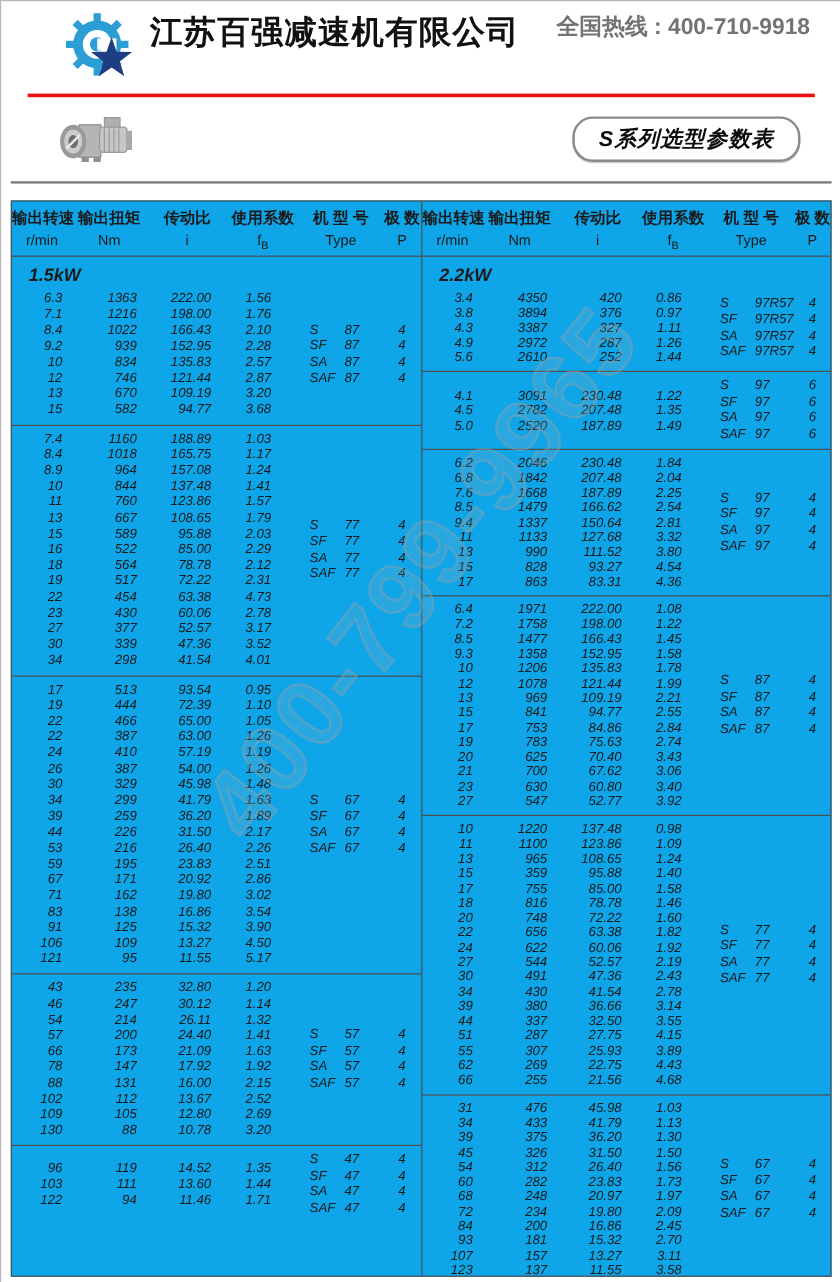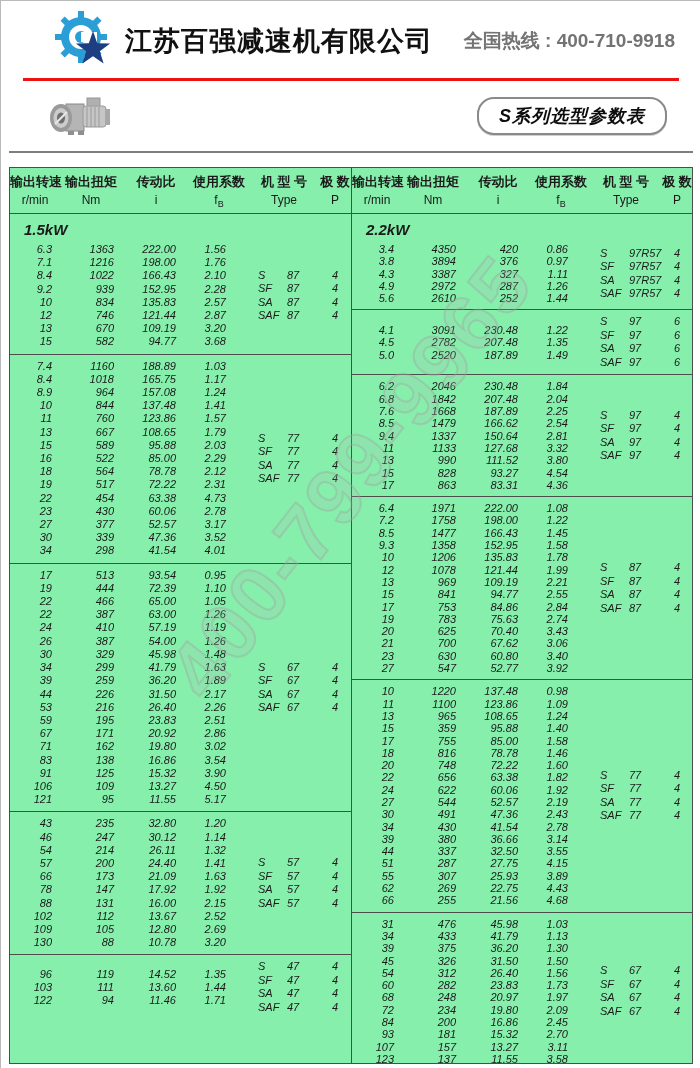--- a/index.html
+++ b/index.html
@@ -2,21 +2,21 @@
 <html><head>
 <meta charset="utf-8">
 <style>
   html,body{margin:0;padding:0;background:#e8e8e8;}
   .page{
     position:relative; width:700px; height:1068px; margin:0 auto;
     background:#fff; overflow:hidden; border:1px solid #b9b9b9;
     font-family:"Liberation Sans","DejaVu Sans",sans-serif; color:#1a1a1a;
   }
   
-  .hdr{display:flex; align-items:center; padding:8px 26px 0 52px;}
+  .hdr{display:flex; align-items:flex-start; padding:8px 26px 0 52px;}
   .logo{width:64px;height:64px;flex:0 0 auto;}
   .company{font-size:27px;font-weight:bold;letter-spacing:1px;margin:0 0 0 8px;color:#111;}
   .hotline{margin-left:auto;font-size:19px;font-weight:bold;color:#737373;white-space:nowrap;}
   .red-rule{height:3px;background:#ee1111;margin:5px 22px 0 22px;}
   
   .sub{display:flex;align-items:center;height:70px;}
   .photo{margin-left:46px;width:72px;height:54px;}
   .badge{
     margin-left:auto;margin-right:34px;
     border:2px solid #8a8a8a;border-radius:17px;
@@ -30,21 +30,21 @@
     position:absolute;left:40px;top:430px;width:620px;
     transform:rotate(-52deg);transform-origin:center;
     font-size:80px;font-weight:bold;letter-spacing:3px;text-align:center;
     color:rgba(175,175,175,0.18);
     -webkit-text-stroke:2px rgba(160,160,160,0.38);
     pointer-events:none;z-index:5;white-space:nowrap;
   }
   
   .tables{
     position:relative;margin:14px 8px 0 8px;height:895px;
-    border:1px solid #4d4d4d;display:flex;background:#86efac;overflow:hidden;justify-content:flex-end;
+    border:1px solid #4d4d4d;display:flex;background:#0ea5e9;overflow:hidden;justify-content:flex-end;
   }
   .col{width:341px;box-sizing:border-box;}
   .col + .col{border-left:1px solid #4d4d4d;}
   .thead{
     display:flex;height:46px;border-bottom:1px solid #4d4d4d;
     box-sizing:border-box;padding-top:5px;
   }
   .hcell{text-align:center;}
   .hc0{width:50px}.hc1{width:62px}.hc2{width:68px}.hc3{width:58px}.hc4{width:72px}.hc5{width:30px}
   .hcn{font-size:13px;font-weight:bold;white-space:nowrap;}

